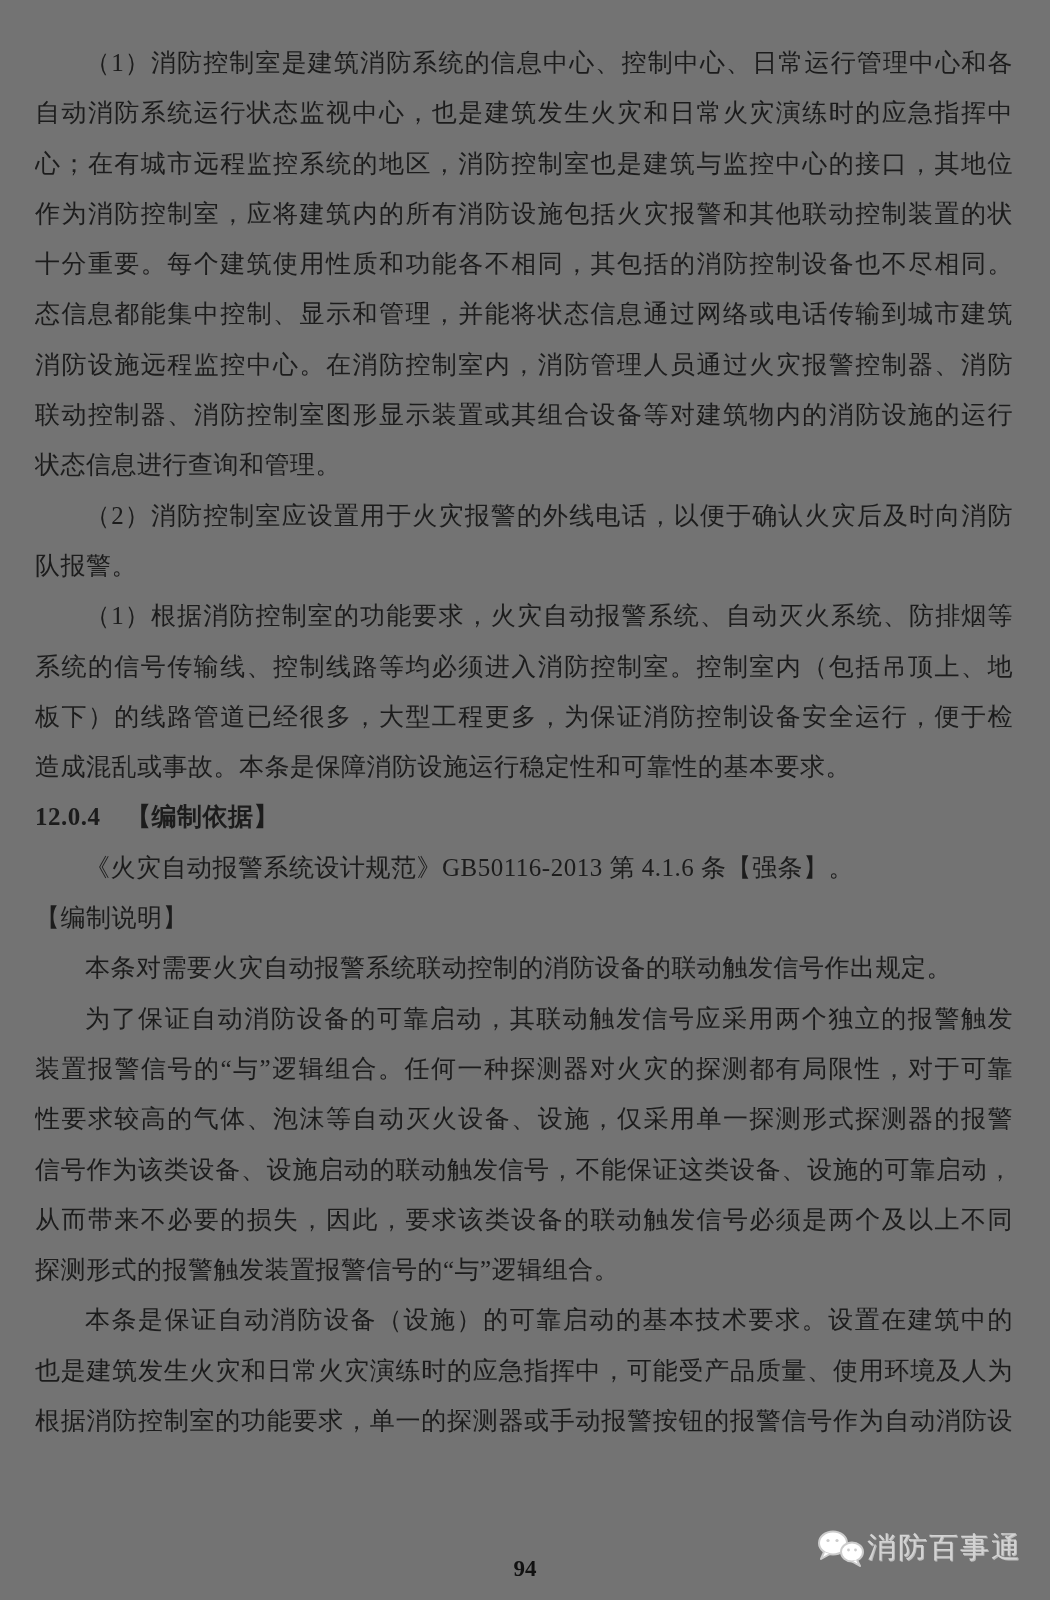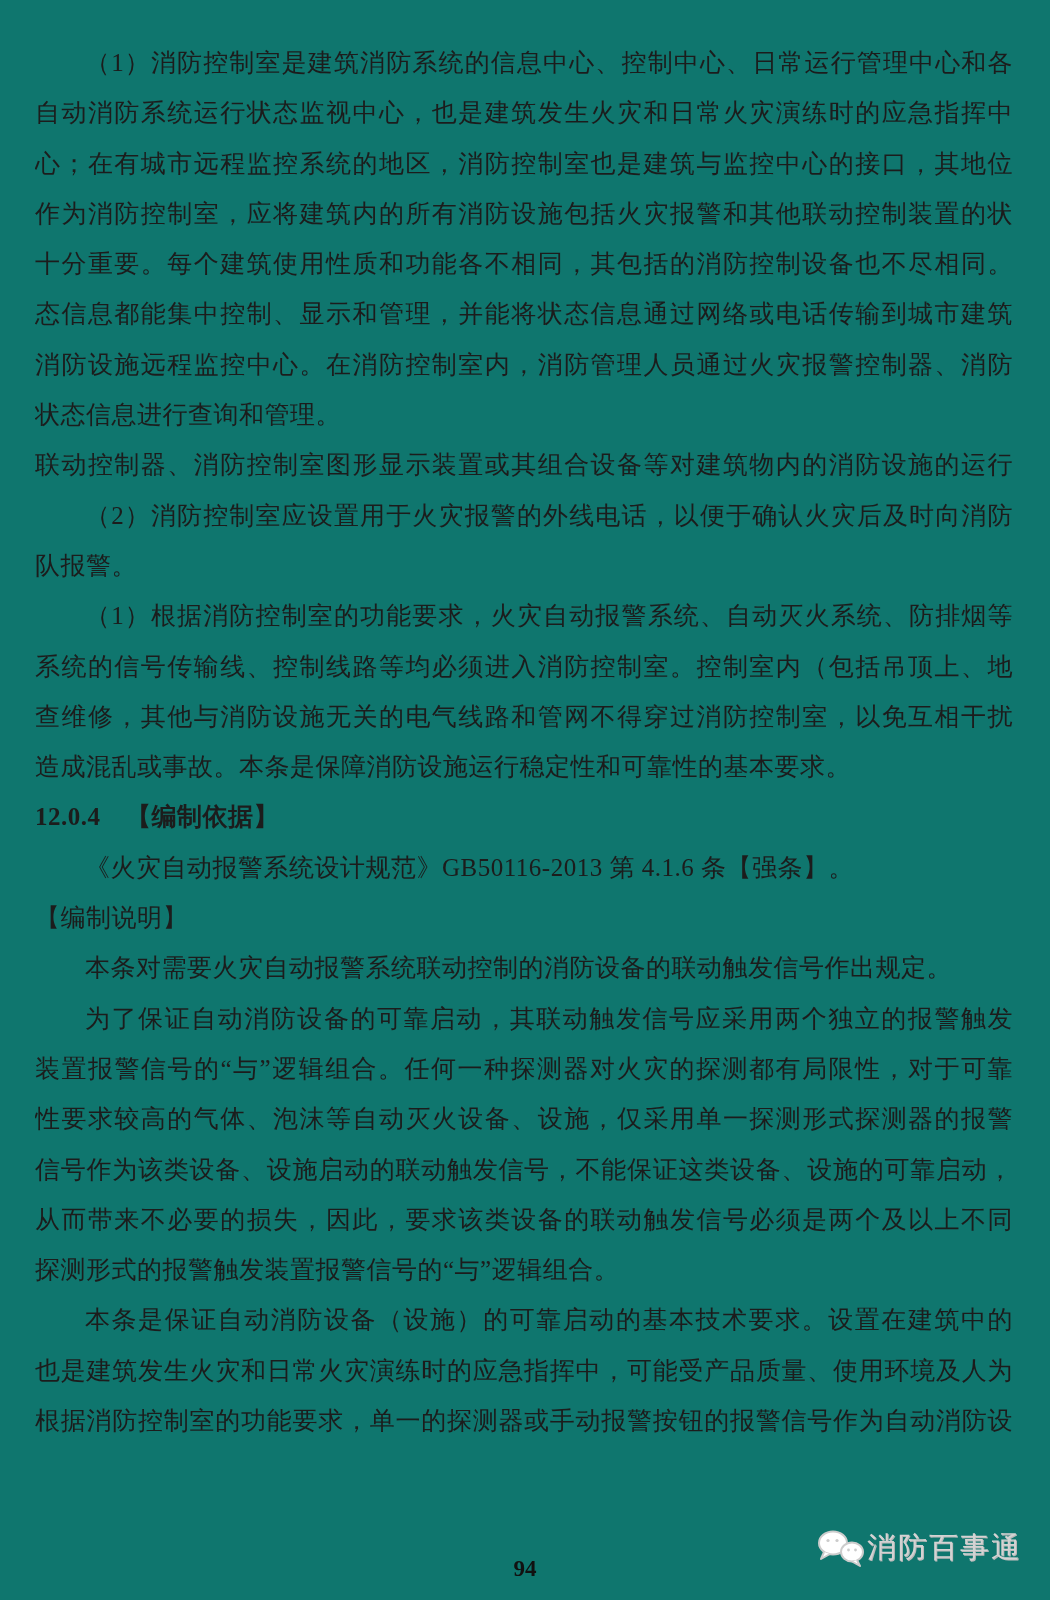--- a/index.html
+++ b/index.html
@@ -1,20 +1,20 @@
 <!DOCTYPE html>
 <html><head>
 <meta charset="utf-8">
 <style>
   html, body { margin: 0; padding: 0; background: #ffffff; }
   .page {
     position: relative;
     width: 1050px;
     height: 1600px;
-    background: #0f766e;
+    background: #737373;
     overflow: hidden;
     font-family: "Liberation Serif", serif;
     color: #1c1c1c;
   }
   .text-body {
     position: absolute;
     top: 38px;
     left: 35px;
     width: 978px;
   }
@@ -72,27 +72,27 @@
 <div class="page">
 
   <div class="text-body">
       <div class="line indent justify">（1）消防控制室是建筑消防系统的信息中心、控制中心、日常运行管理中心和各</div>
       <div class="line justify">自动消防系统运行状态监视中心，也是建筑发生火灾和日常火灾演练时的应急指挥中</div>
       <div class="line justify">心；在有城市远程监控系统的地区，消防控制室也是建筑与监控中心的接口，其地位</div>
       <div class="line justify">作为消防控制室，应将建筑内的所有消防设施包括火灾报警和其他联动控制装置的状</div>
       <div class="line justify">十分重要。每个建筑使用性质和功能各不相同，其包括的消防控制设备也不尽相同。</div>
       <div class="line justify">态信息都能集中控制、显示和管理，并能将状态信息通过网络或电话传输到城市建筑</div>
       <div class="line justify">消防设施远程监控中心。在消防控制室内，消防管理人员通过火灾报警控制器、消防</div>
+      <div class="line justify">联动控制器、消防控制室图形显示装置或其组合设备等对建筑物内的消防设施的运行</div>
       <div class="line">状态信息进行查询和管理。</div>
-      <div class="line justify">联动控制器、消防控制室图形显示装置或其组合设备等对建筑物内的消防设施的运行</div>
       <div class="line indent justify">（2）消防控制室应设置用于火灾报警的外线电话，以便于确认火灾后及时向消防</div>
       <div class="line">队报警。</div>
       <div class="line indent justify">（1）根据消防控制室的功能要求，火灾自动报警系统、自动灭火系统、防排烟等</div>
       <div class="line justify">系统的信号传输线、控制线路等均必须进入消防控制室。控制室内（包括吊顶上、地</div>
-      <div class="line justify">查维修，其他与消防设施无关的电气线路和管网不得穿过消防控制室，以免互相干扰</div>
+      <div class="line justify">板下）的线路管道已经很多，大型工程更多，为保证消防控制设备安全运行，便于检</div>
       <div class="line">造成混乱或事故。本条是保障消防设施运行稳定性和可靠性的基本要求。</div>
       <div class="line heading">12.0.4　【编制依据】</div>
       <div class="line indent">《火灾自动报警系统设计规范》GB50116-2013 第 4.1.6 条【强条】。</div>
       <div class="line">【编制说明】</div>
       <div class="line indent">本条对需要火灾自动报警系统联动控制的消防设备的联动触发信号作出规定。</div>
       <div class="line indent justify">为了保证自动消防设备的可靠启动，其联动触发信号应采用两个独立的报警触发</div>
       <div class="line justify">装置报警信号的“与”逻辑组合。任何一种探测器对火灾的探测都有局限性，对于可靠</div>
       <div class="line justify">性要求较高的气体、泡沫等自动灭火设备、设施，仅采用单一探测形式探测器的报警</div>
       <div class="line justify">信号作为该类设备、设施启动的联动触发信号，不能保证这类设备、设施的可靠启动，</div>
       <div class="line justify">从而带来不必要的损失，因此，要求该类设备的联动触发信号必须是两个及以上不同</div>

